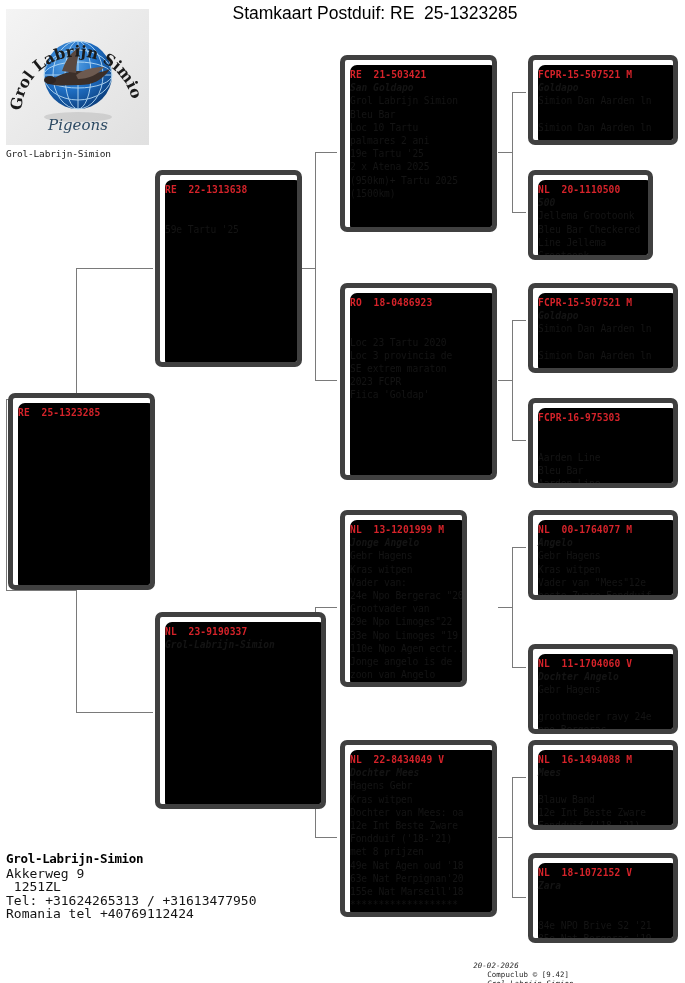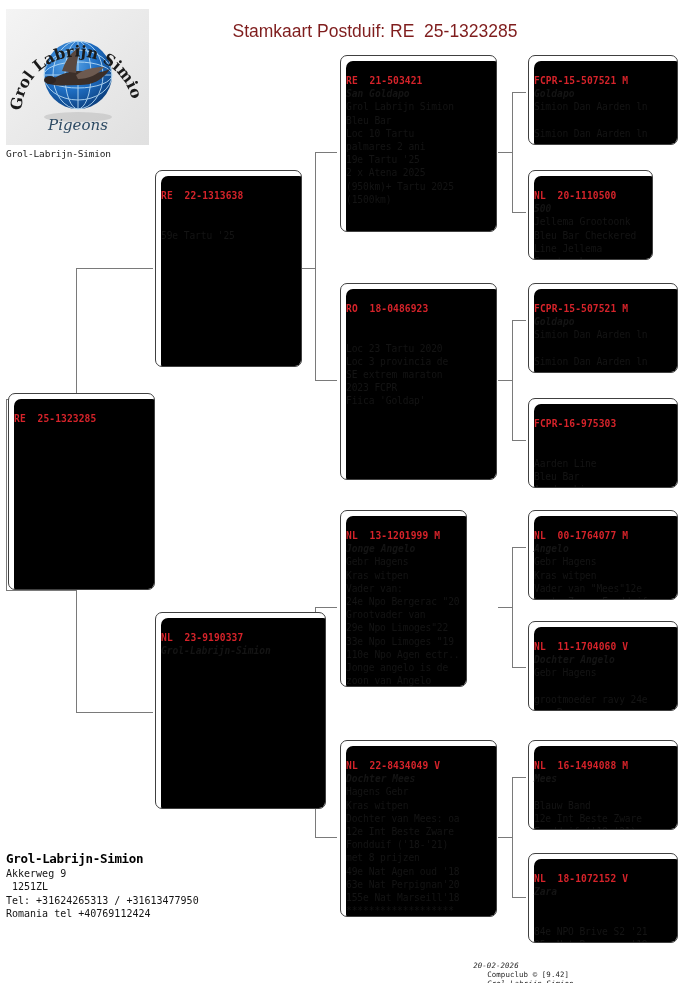--- a/index.html
+++ b/index.html
@@ -18,24 +18,23 @@
 
   
   .page-title {
     position: absolute;
     left: 175px; top: 3px;
     width: 400px;
     text-align: center;
     font-family: "Liberation Sans", sans-serif;
     font-size: 17.5px;
     font-weight: 400;
-    color: #7f1d1d;
+    color: #000000;
     letter-spacing: 0px;
     white-space: pre;
-    margin-top: 18px;
   }
 
   
   .logo-box {
     position: absolute;
     left: 6px; top: 9px;
     width: 143px; height: 136px;
     background: linear-gradient(140deg,#f2f2f2 0%,#eaeaea 45%,#e2e2e2 100%);
     overflow: hidden;
   }
@@ -54,23 +53,23 @@
     position: absolute;
     background: #7a7a7a;
   }
   .conn.h { height: 1px; }
   .conn.v { width: 1px; }
 
   
   .card {
     position: absolute;
     background: #ffffff;
-    border: 1px solid #404040;
+    border: 5px solid #404040;
     border-radius: 7px;
-    padding: 18px 4px 2px 5px;
+    padding: 8px 4px 2px 5px;
     overflow: hidden;
     z-index: 5;
   }
   .card::after {
     content: "";
     position: absolute;
     left: 5px; top: 5px;
     width: 100%; height: 100%;
     background: #000000;
     border-radius: 7px;
@@ -109,21 +108,21 @@
   }
   .addr-title {
     font-size: 12.5px;
     font-weight: bold;
     color: #000000;
     letter-spacing: -0.3px;
     line-height: 17px;
     white-space: pre;
   }
   .addr-line {
-    font-size: 10px;
+    font-size: 13px;
     color: #141414;
     line-height: 13.4px;
     white-space: pre;
   }
 
   
   .footer-meta {
     position: absolute;
     left: 455px; top: 952px;
     font-size: 7.4px;
@@ -335,21 +334,21 @@
 
   <div class="card" style="left:528px; top:510px; width:150px; height:90px;">
     <div class="card-ring">NL  00-1764077 M</div>
     <div class="card-name">Angelo</div>
     <div class="card-line">Gebr Hagens</div>
     <div class="card-line">Kras witpen</div>
     <div class="card-line">Vader van "Mees"12e</div>
     <div class="card-line">beste Zware Fondduif</div>
   </div>
 
-  <div class="card" style="left:528px; top:621px; width:150px; height:90px;">
+  <div class="card" style="left:528px; top:644px; width:150px; height:90px;">
     <div class="card-ring">NL  11-1704060 V</div>
     <div class="card-name">Dochter Angelo</div>
     <div class="card-line">Gebr Hagens</div>
     <div class="card-line blank">&nbsp;</div>
     <div class="card-line">grootmoeder ravy 24e</div>
     <div class="card-line">npo Bergerac</div>
   </div>
 
   <div class="card" style="left:528px; top:740px; width:150px; height:90px;">
     <div class="card-ring">NL  16-1494088 M</div>

